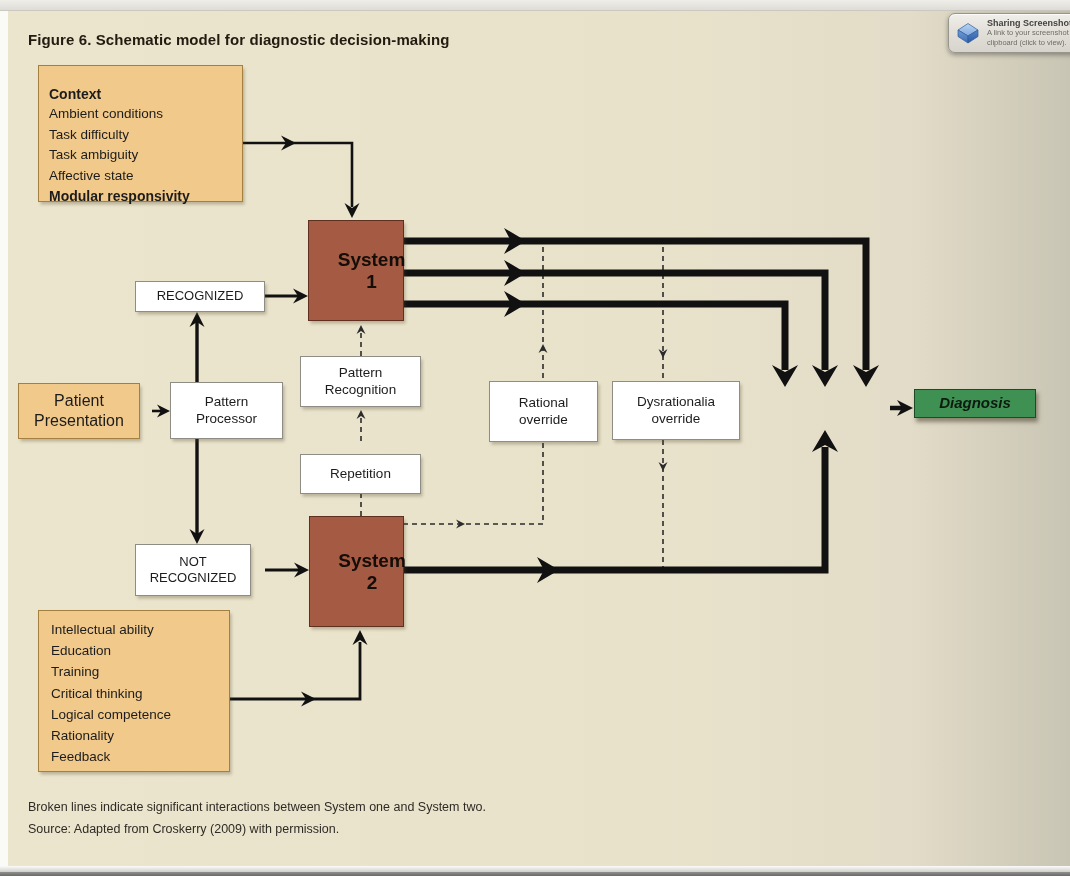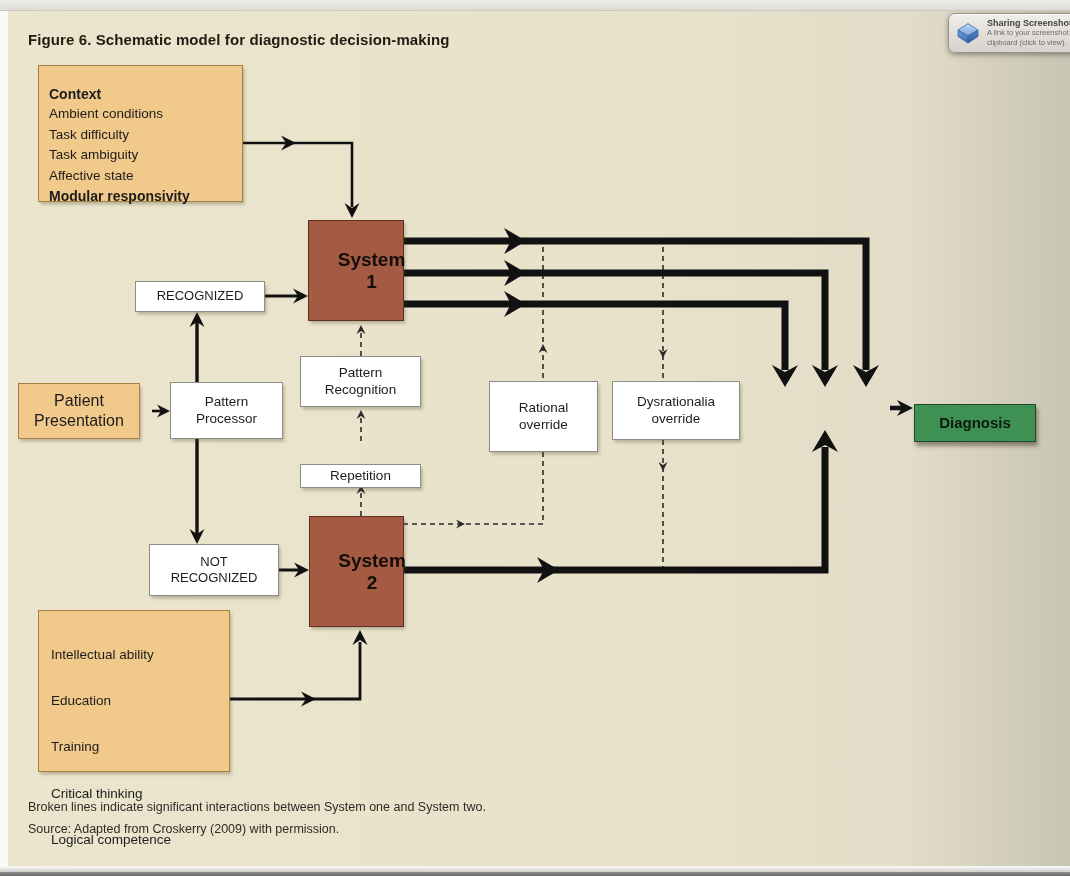--- a/index.html
+++ b/index.html
@@ -48,34 +48,34 @@
 
   .b-context { left:38px; top:65px; width:205px; height:137px; align-items:flex-start;
                justify-content:flex-start; text-align:left; white-space:normal;
                flex-direction:column; padding:18px 10px; font-size:13.5px; }
   .b-context .hd, .b-context .ft { font-weight:bold; font-size:14px; line-height:20px; }
   .b-context .it { margin-left:0; line-height:20.5px; }
 
   .b-patient   { left:18px;  top:383px; width:122px; height:56px; }
   .b-processor { left:170px; top:382px; width:113px; height:57px; }
   .b-recognized{ left:135px; top:281px; width:130px; height:31px; font-size:13px; }
-  .b-notrec    { left:149px; top:544px; width:130px; height:52px; font-size:13px; }
+  .b-notrec    { left:135px; top:544px; width:116px; height:52px; font-size:13px; }
   .b-patrec    { left:300px; top:356px; width:121px; height:51px; }
-  .b-repeat    { left:300px; top:464px; width:121px; height:24px; }
+  .b-repeat    { left:300px; top:454px; width:121px; height:40px; }
   .b-sys1      { left:308px; top:220px; width:96px;  height:101px; }
   .b-sys2      { left:309px; top:516px; width:95px;  height:111px; }
-  .b-rational  { left:489px; top:381px; width:109px; height:71px; }
+  .b-rational  { left:489px; top:381px; width:109px; height:61px; }
   .b-dysrat    { left:612px; top:381px; width:128px; height:59px; }
   .b-calib     { left:758px; top:389px; width:132px; height:39px; font-weight:bold; font-size:14.5px;
                  box-shadow:2px 3px 4px rgba(60,50,30,.4); }
-  .b-diag      { left:914px; top:404px; width:122px; height:38px; }
+  .b-diag      { left:914px; top:389px; width:122px; height:29px;font-style:italic; }
   .b-influ     { left:38px;  top:610px; width:192px; height:162px; align-items:flex-start;
                  justify-content:flex-start; text-align:left; white-space:normal;
                  flex-direction:column; padding:8px 12px; font-size:13.5px; }
-  .b-influ .it { line-height:21.2px;margin-top:25px; }
+  .b-influ .it { line-height:21.2px; }
 
   .footnote1 { position:absolute; left:28px; top:800px; font-size:12.5px; color:#2e2b25; z-index:3; }
   .footnote2 { position:absolute; left:28px; top:822px; font-size:12.5px; color:#2e2b25; z-index:3; }
 
   .notification {
     position:absolute; left:948px; top:13px; width:142px; height:40px; z-index:7;
     border-radius:7px; border:1px solid #98958c;
     background:linear-gradient(#F1EFEA 0%,#E3E0DA 45%,#D7D4CD 100%);
     box-shadow:0 2px 5px rgba(0,0,0,.35), inset 0 1px 0 #fbfaf8;
     display:flex; align-items:center; gap:7px; padding:4px 7px;

